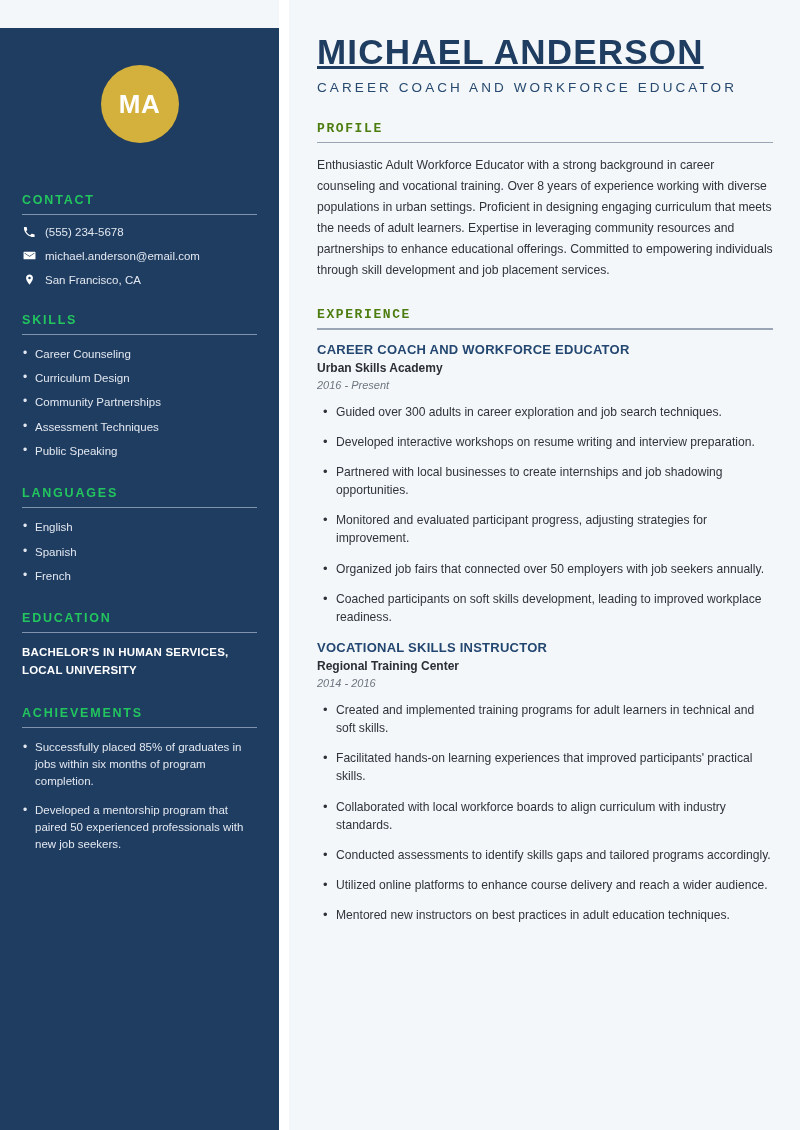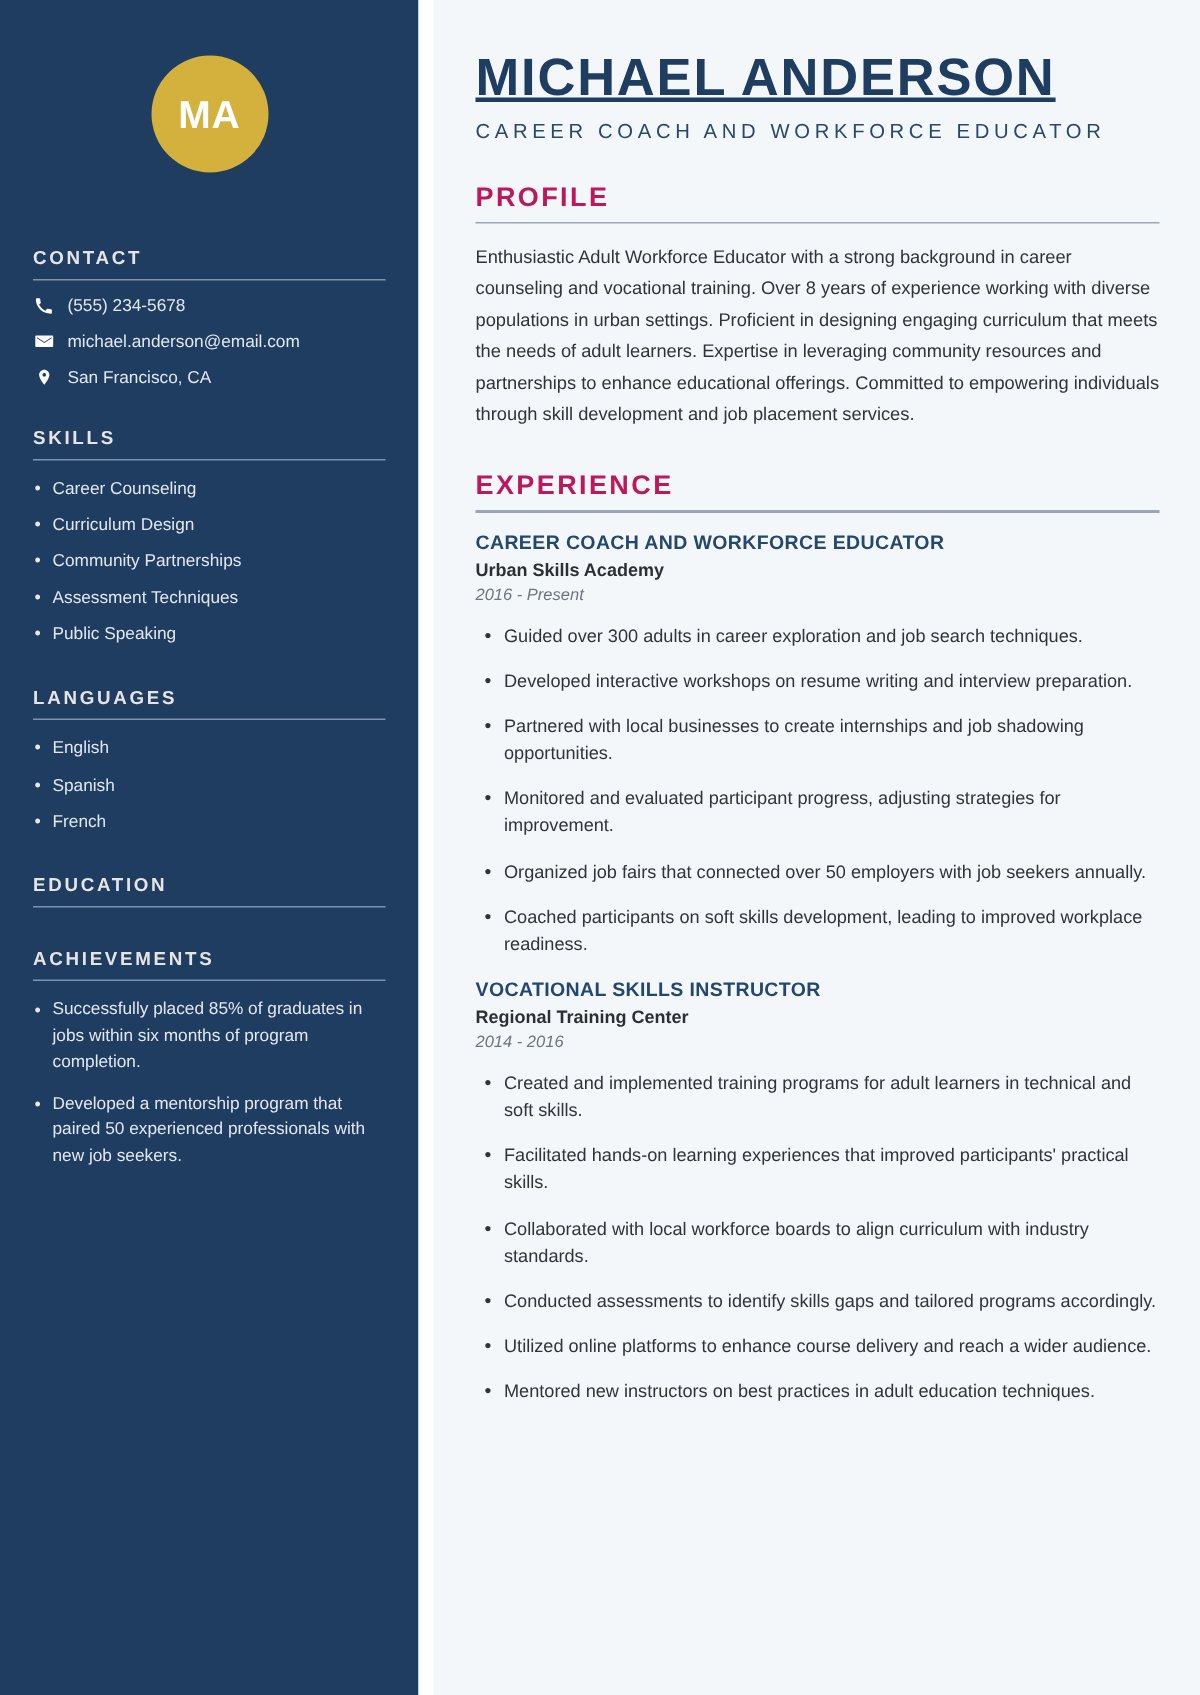--- a/index.html
+++ b/index.html
@@ -20,20 +20,21 @@
     background: #f3f7f9;
   }
 
   
   .sidebar {
     width: 279px;
     flex: 0 0 279px;
     background: #1f3c61;
     padding: 0 22px;
     color: #ffffff;
+    margin-top: 28px;
   }
 
   .avatar-wrap {
     display: flex;
     justify-content: center;
     padding-top: 37px;
     padding-bottom: 10px;
   }
   .avatar {
     width: 78px;
@@ -49,21 +50,21 @@
     letter-spacing: 0.5px;
   }
 
   .side-block { margin-top: 27px; }
   .side-block:first-of-type { margin-top: 40px; }
 
   .side-head {
     font-size: 12.5px;
     font-weight: bold;
     letter-spacing: 1.8px;
-    color: #e5e5e5;
+    color: #22c55e;
     text-transform: uppercase;
     padding-bottom: 7px;
   }
   .side-rule {
     height: 1px;
     background: #7f93ad;
     margin-bottom: 11px;
   }
 
   .contact-row {
@@ -134,26 +135,27 @@
   }
   .subtitle {
     margin-top: 9px;
     font-size: 13.5px;
     letter-spacing: 3.1px;
     color: #27496f;
   }
 
   .sec { margin-top: 26px; }
   .sec-head {
-    font-size: 18px;
+    font-size: 13px;
     font-weight: bold;
     letter-spacing: 1.6px;
-    color: #be185d;
+    color: #4d7c0f;
     text-transform: uppercase;
     padding-bottom: 6px;
+    font-family: Liberation Mono, monospace;
   }
   .sec-rule {
     height: 1.5px;
     background: #9aa5b5;
     margin-bottom: 12px;
   }
 
   .profile-text {
     font-size: 12.2px;
     line-height: 1.72;
@@ -263,20 +265,21 @@
       <ul class="side-list">
         <li>English</li>
         <li>Spanish</li>
         <li>French</li>
       </ul>
     </section>
 
     <section class="side-block">
       <div class="side-head">EDUCATION</div>
       <div class="side-rule"></div>
+      <div class="edu-line">BACHELOR'S IN HUMAN SERVICES, LOCAL UNIVERSITY</div>
     </section>
 
     <section class="side-block">
       <div class="side-head">ACHIEVEMENTS</div>
       <div class="side-rule"></div>
       <ul class="side-list ach-list">
         <li>Successfully placed 85% of graduates in jobs within six months of program completion.</li>
         <li>Developed a mentorship program that paired 50 experienced professionals with new job seekers.</li>
       </ul>
     </section>

